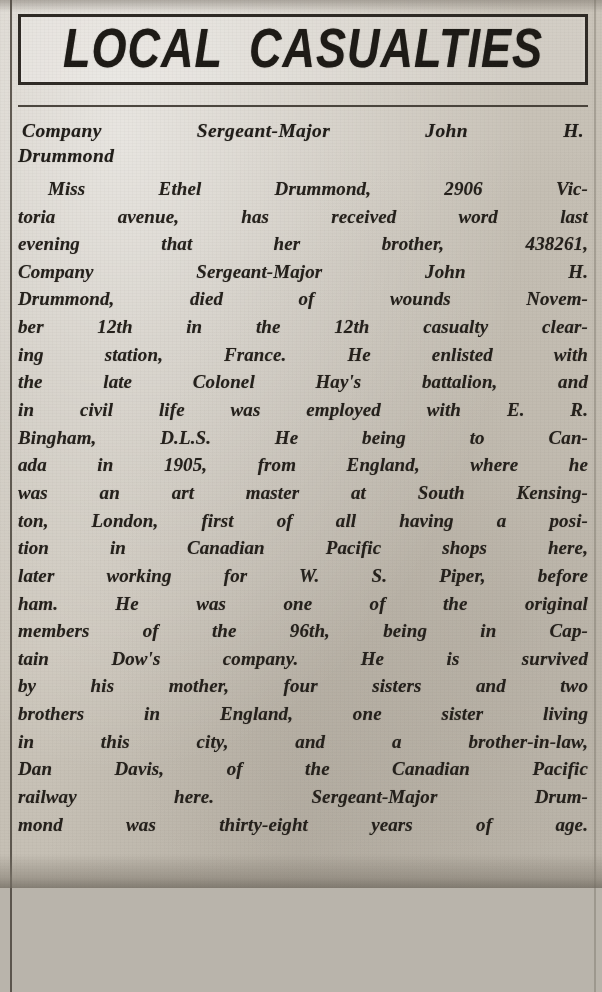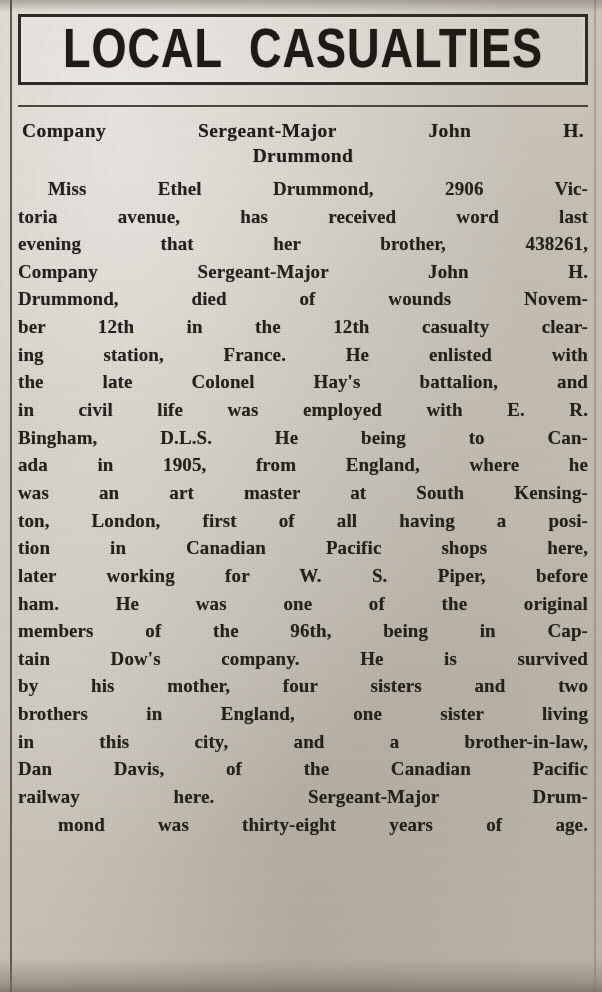--- a/index.html
+++ b/index.html
@@ -11,27 +11,28 @@
     width: 602px;
     height: 992px;
     overflow: hidden;
     font-family: "Liberation Serif", serif;
   }
 
   
   .clipping {
     position: relative;
     width: 602px;
-    height: 992px;
+    height: 888px;
     background:
       radial-gradient(ellipse at 20% 15%, rgba(255,255,255,0.55), rgba(255,255,255,0) 60%),
       radial-gradient(ellipse at 85% 70%, rgba(140,132,120,0.25), rgba(255,255,255,0) 55%),
       radial-gradient(ellipse at 50% 95%, rgba(150,142,130,0.30), rgba(255,255,255,0) 60%),
       linear-gradient(160deg, #cfc9bf 0%, #c6c0b5 35%, #cbc5ba 60%, #bfb9ae 100%);
     box-sizing: border-box;
+    font-style: italic;
   }
 
   
   .grain {
     position: absolute;
     inset: 0;
     pointer-events: none;
     opacity: 0.30;
     background-image:
       repeating-linear-gradient(0deg, rgba(90,84,76,0.10) 0px, rgba(90,84,76,0.10) 1px, rgba(255,255,255,0) 1px, rgba(255,255,255,0) 3px),
@@ -108,21 +109,21 @@
     text-shadow: 0 0 1px rgba(25,22,18,0.45);
   }
   .subhead .line1 {
     display: block;
     text-align: justify;
     text-align-last: justify;
     padding: 0 4px;
   }
   .subhead .line2 {
     display: block;
-    text-align: center;
+    text-align: left;
   }
 
   
   .body-copy {
     font-family: "Liberation Serif", serif;
     font-weight: 700;
     font-size: 19px;
     line-height: 1.455;
     color: #24201b;
     letter-spacing: 0.1px;
@@ -135,21 +136,20 @@
     display: block;
     white-space: nowrap;
     text-align: justify;
     text-align-last: justify;
   }
   .body-copy .ln.indent {
     text-indent: 30px;
   }
   .body-copy .ln.last {
     text-align-last: justify;
-    margin-left: 40px;
   }
 
   
   .bottom-edge {
     position: absolute;
     left: 0;
     right: 0;
     bottom: 0;
     height: 34px;
     background: linear-gradient(180deg, rgba(150,143,132,0) 0%, rgba(130,123,112,0.55) 70%, rgba(110,104,94,0.75) 100%);

